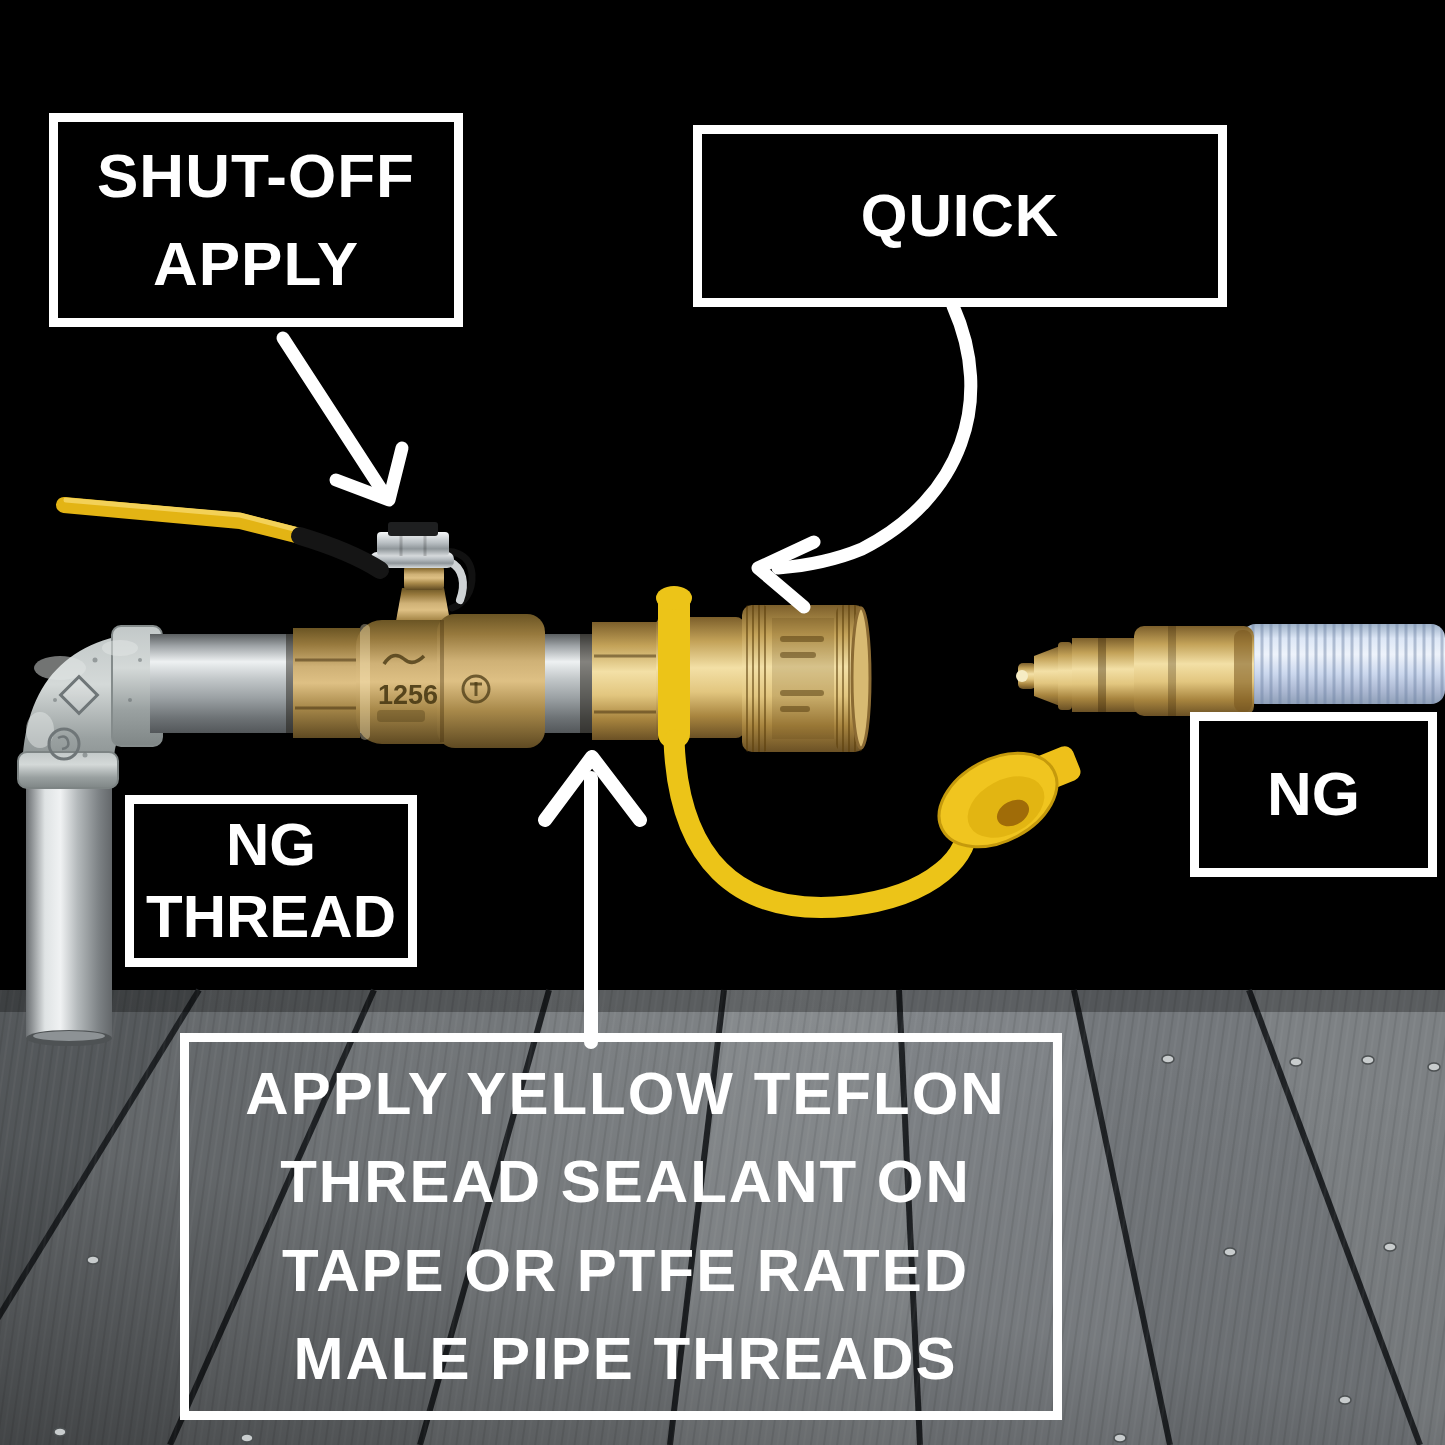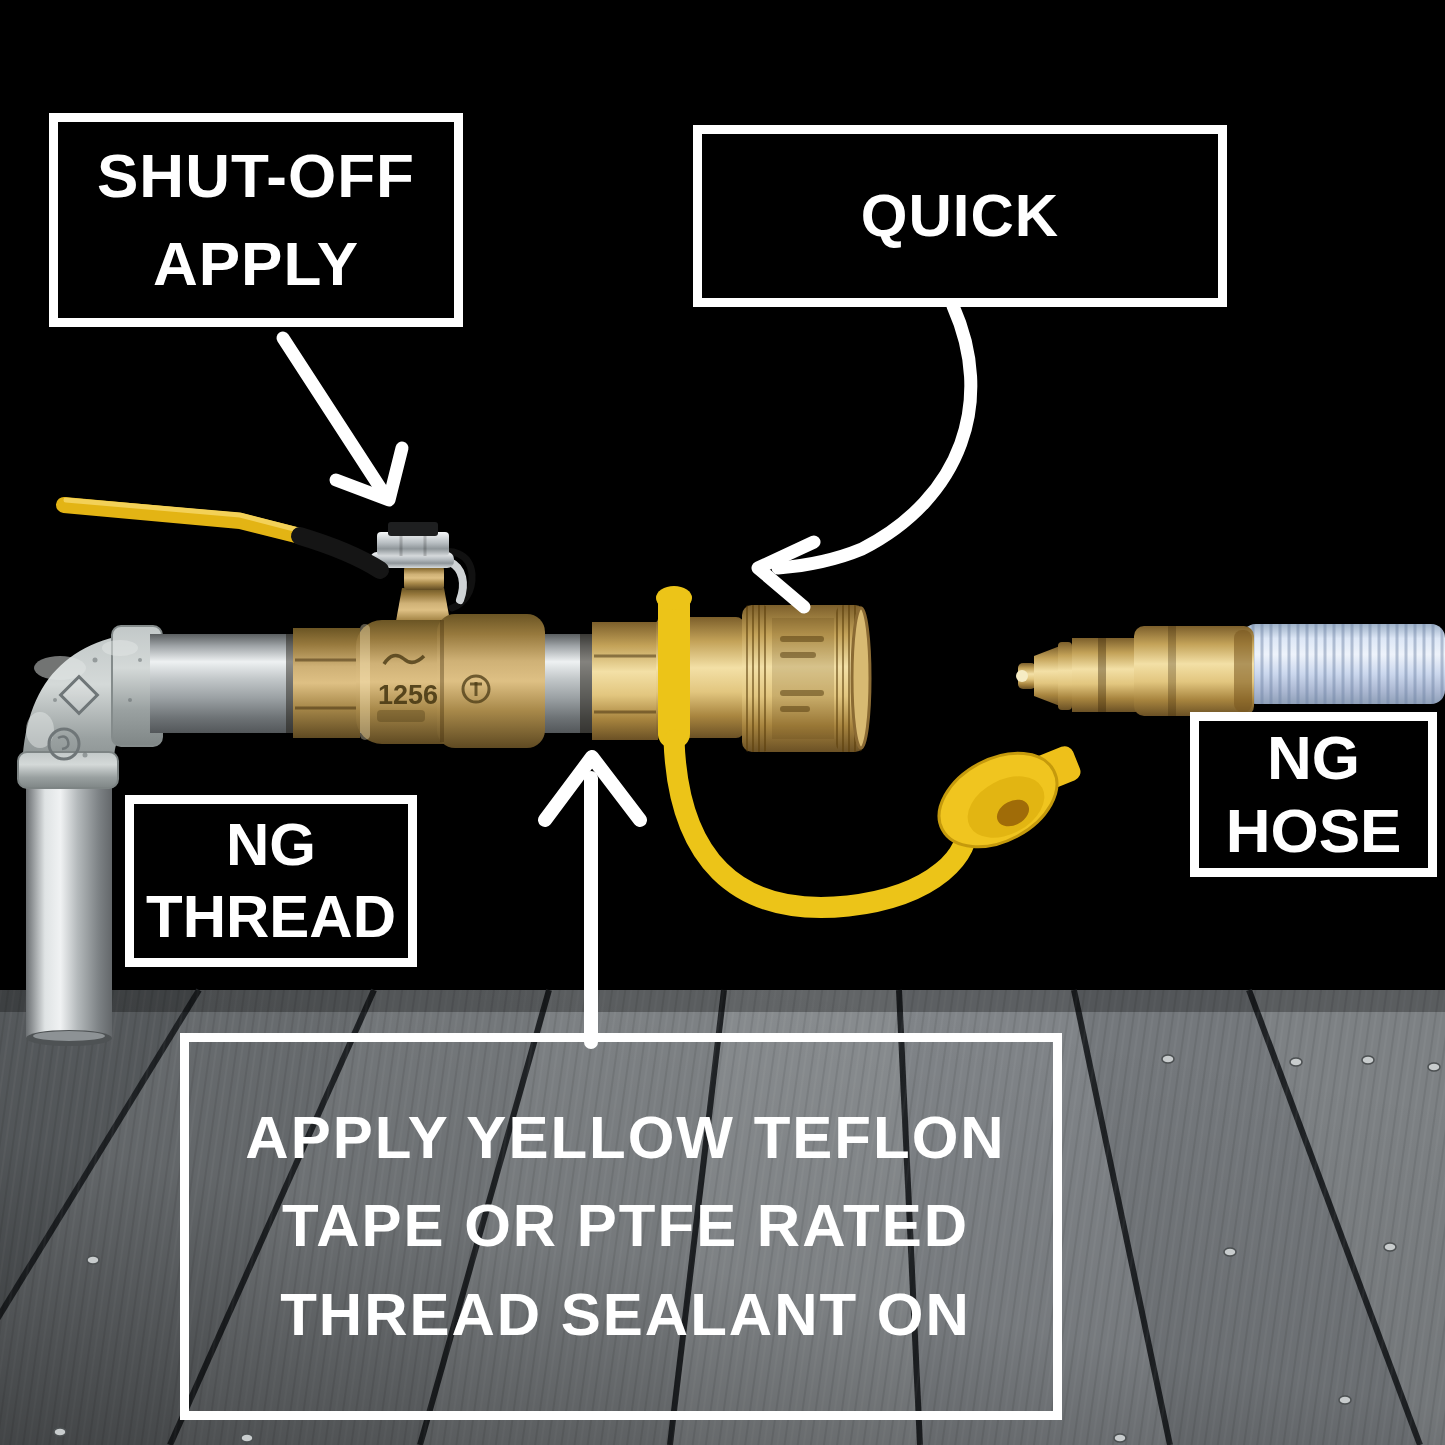--- a/index.html
+++ b/index.html
@@ -267,22 +267,22 @@
   <div class="ln">QUICK</div>
 </div>
 
 <div class="callout co-supply">
   <div class="ln">NG</div>
   <div class="ln">THREAD</div>
 </div>
 
 <div class="callout co-hose">
   <div class="ln">NG</div>
-  <div class="ln">HOSE</div>
 </div>
 
 <div class="callout co-apply">
   <div class="ln">APPLY YELLOW TEFLON</div>
+  <div class="ln">THREAD SEALANT ON</div>
   <div class="ln">TAPE OR PTFE RATED</div>
-  <div class="ln">THREAD SEALANT ON</div>
+  <div class="ln">MALE PIPE THREADS</div>
 </div>
 
 </div>
 
 </body></html>

